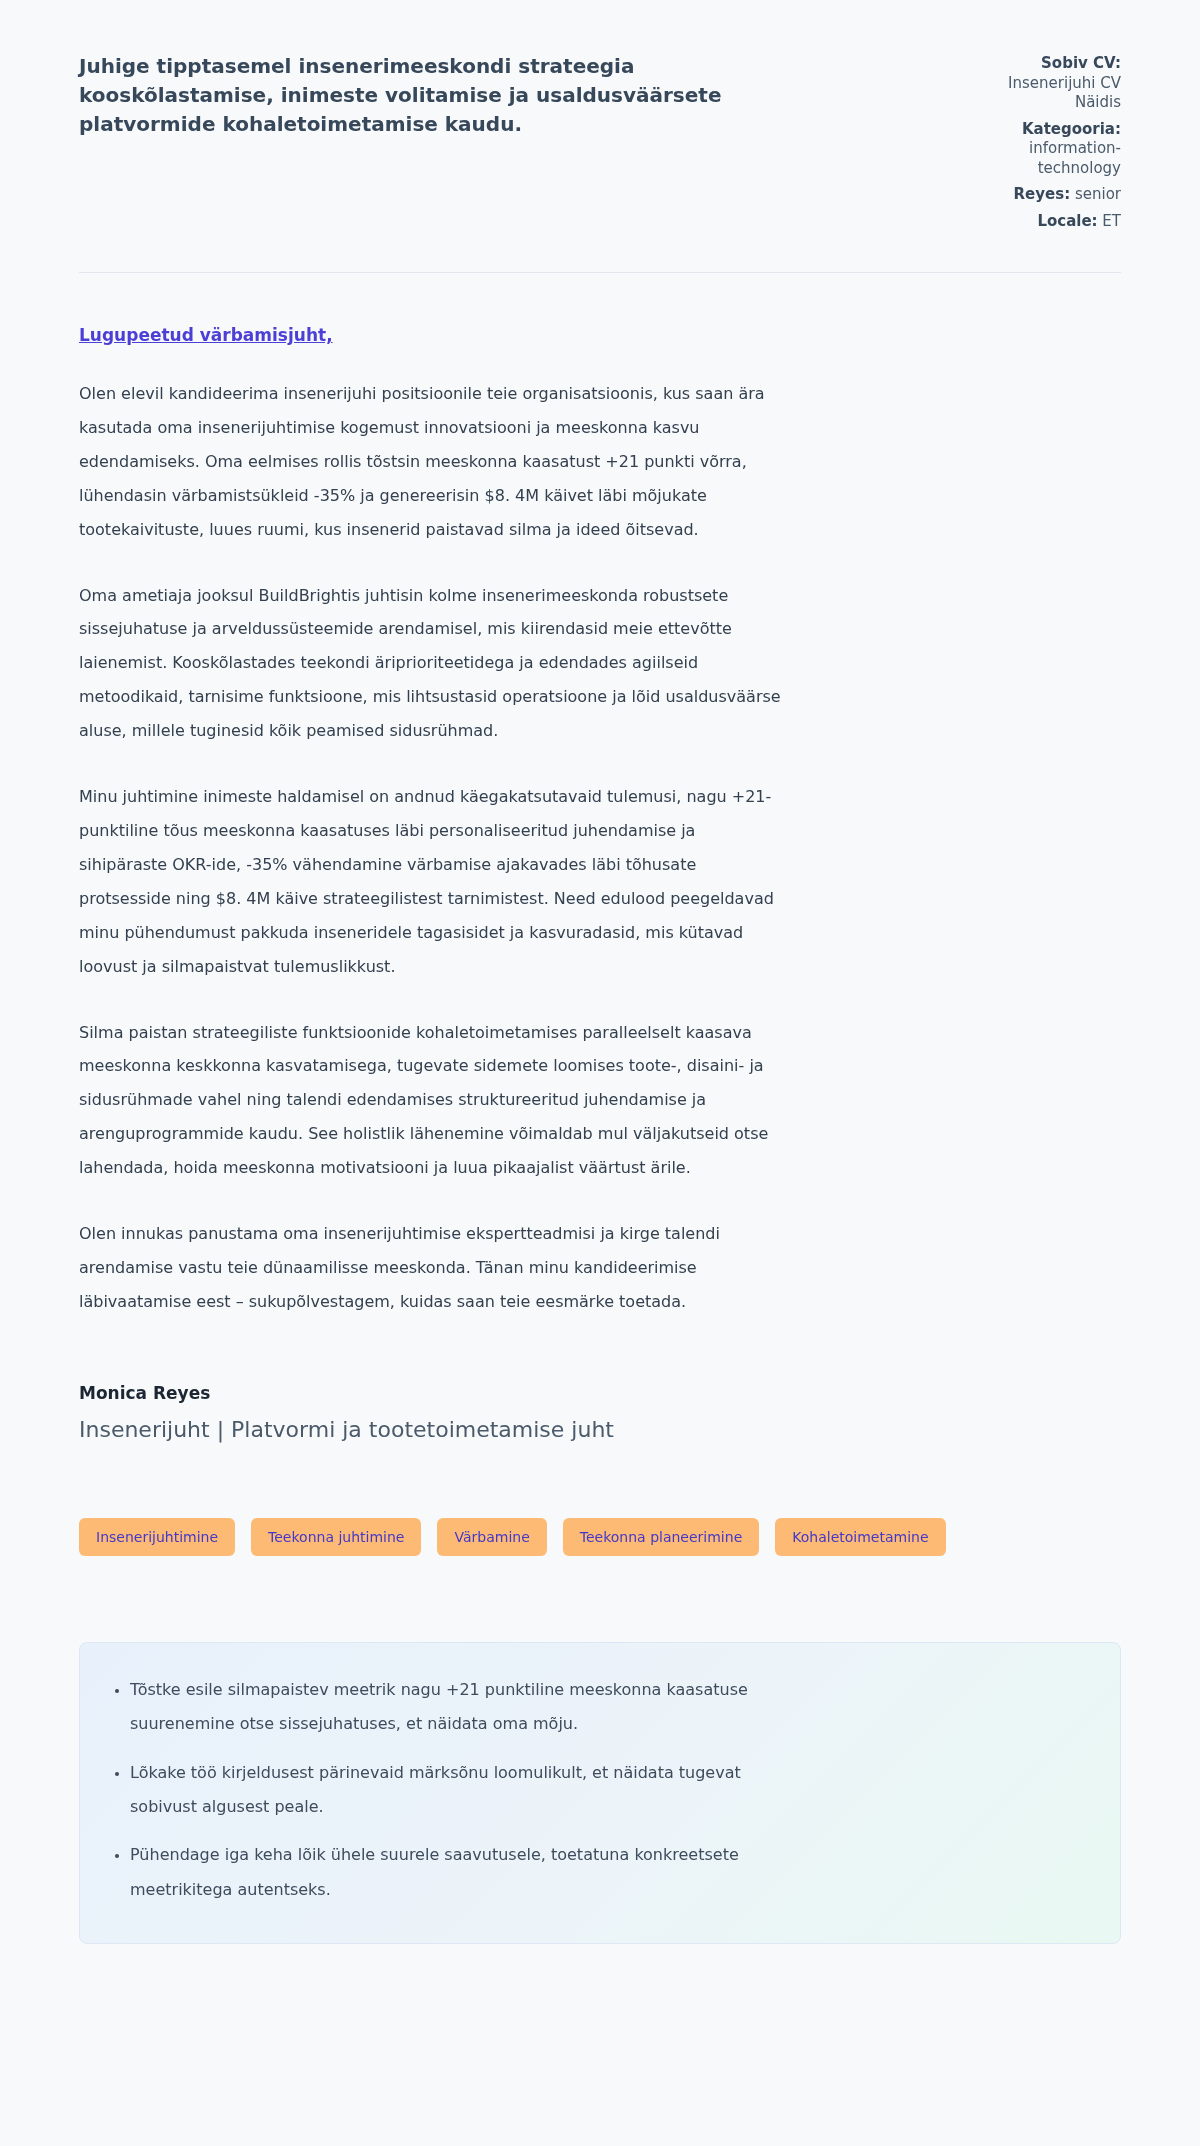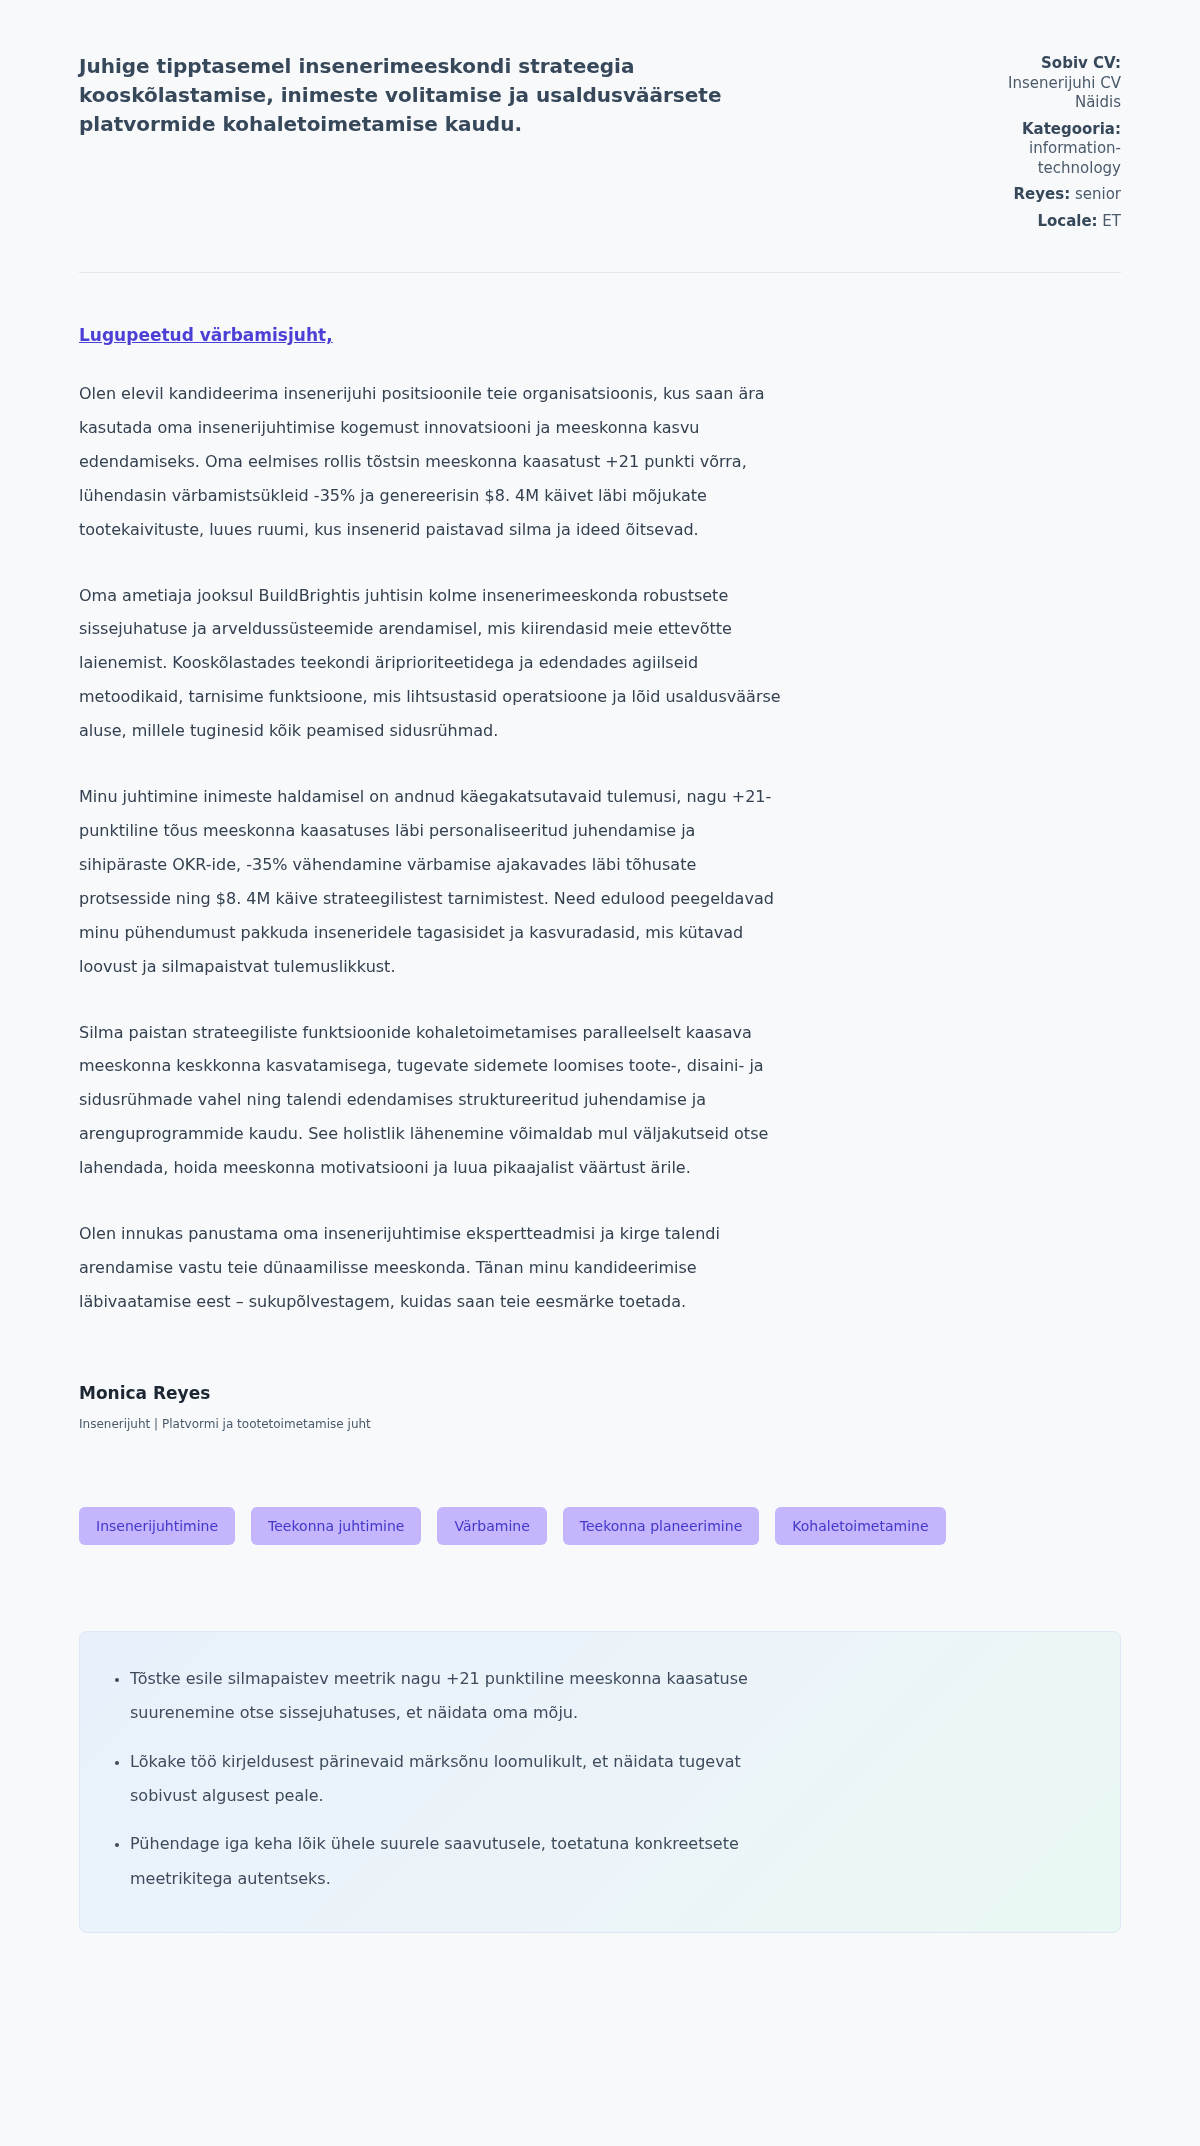--- a/index.html
+++ b/index.html
@@ -67,36 +67,36 @@
     color: #33404f;
   }
   .signature { margin-top: 64px; }
   .signature-name {
     font-size: 17px;
     font-weight: bold;
     color: #1c2733;
   }
   .signature-role {
     margin-top: 14px;
-    font-size: 12px;
+    font-size: 22px;
     color: #4a5a6a;
   }
   
   .tags {
     margin-top: 76px;
     display: flex;
     flex-wrap: wrap;
     gap: 16px;
   }
   .tag {
     display: inline-flex;
     align-items: center;
     height: 38px;
     padding: 0 17px;
-    background: #c4b5fd;
+    background: #fdba74;
     color: #4338ca;
     font-size: 14px;
     border-radius: 6px;
     white-space: nowrap;
     cursor: pointer;
   }
   
   .tips-panel {
     margin-top: 86px;
     border: 1px solid #dde8f4;

